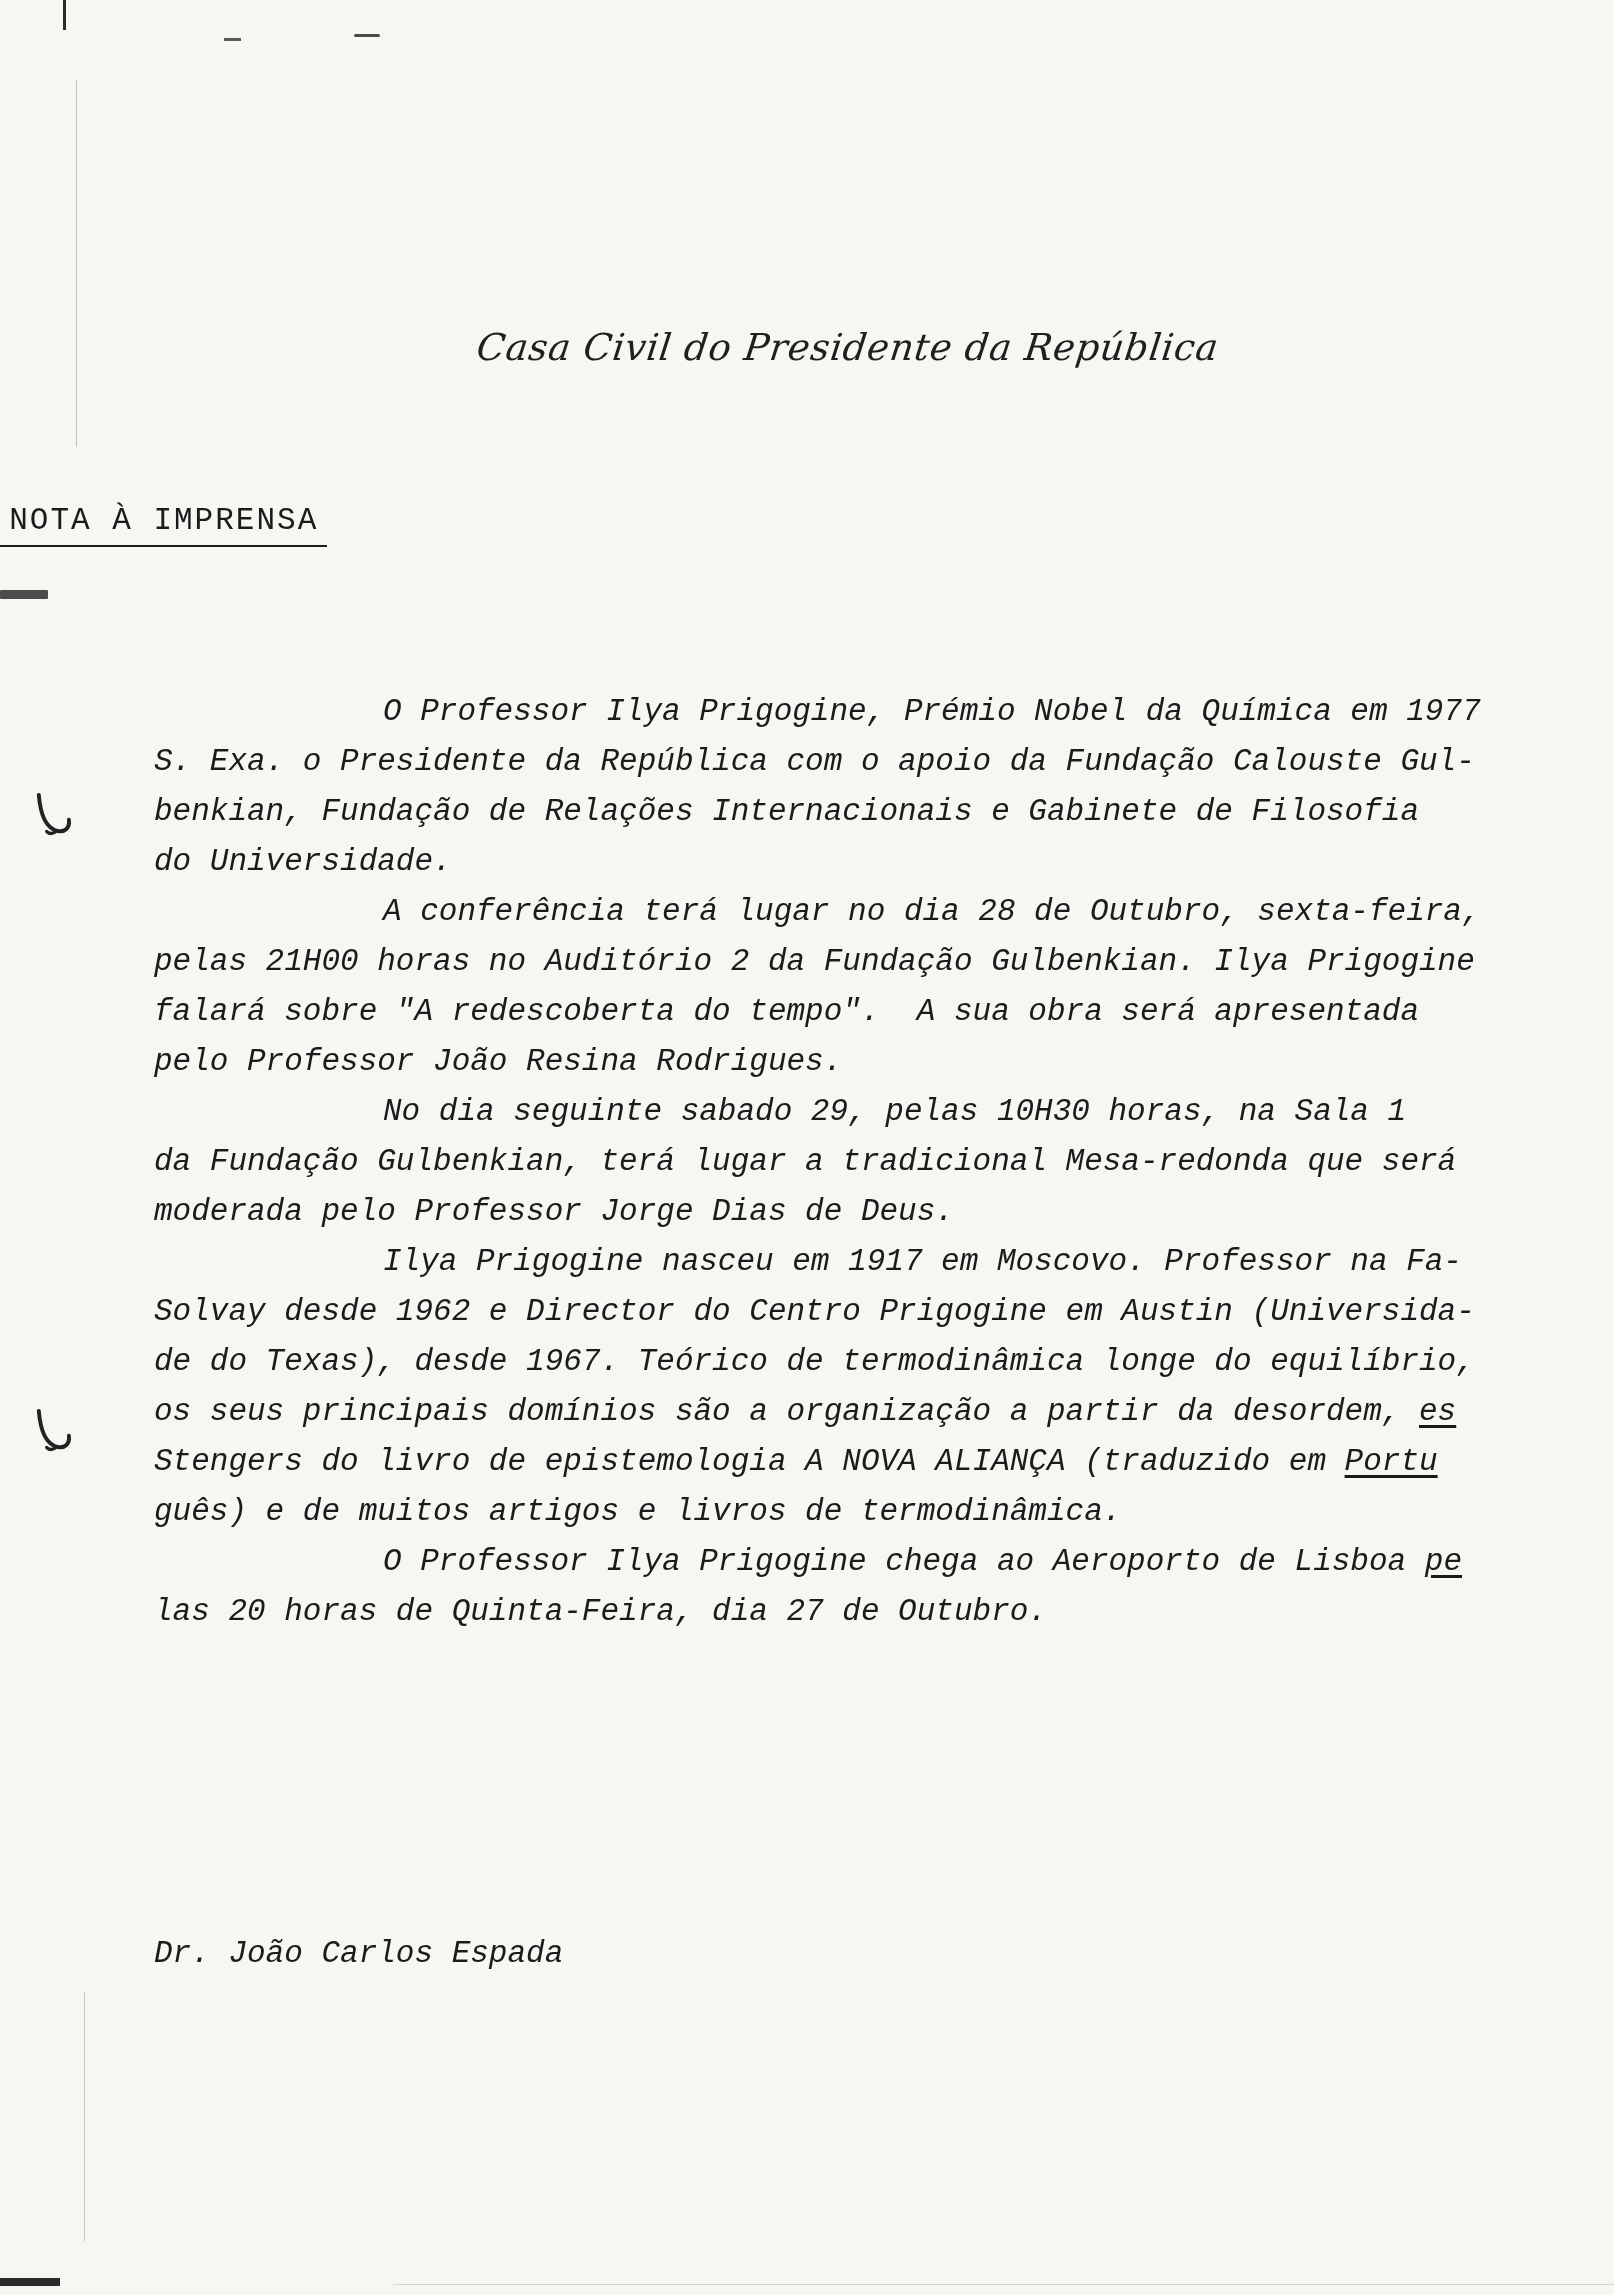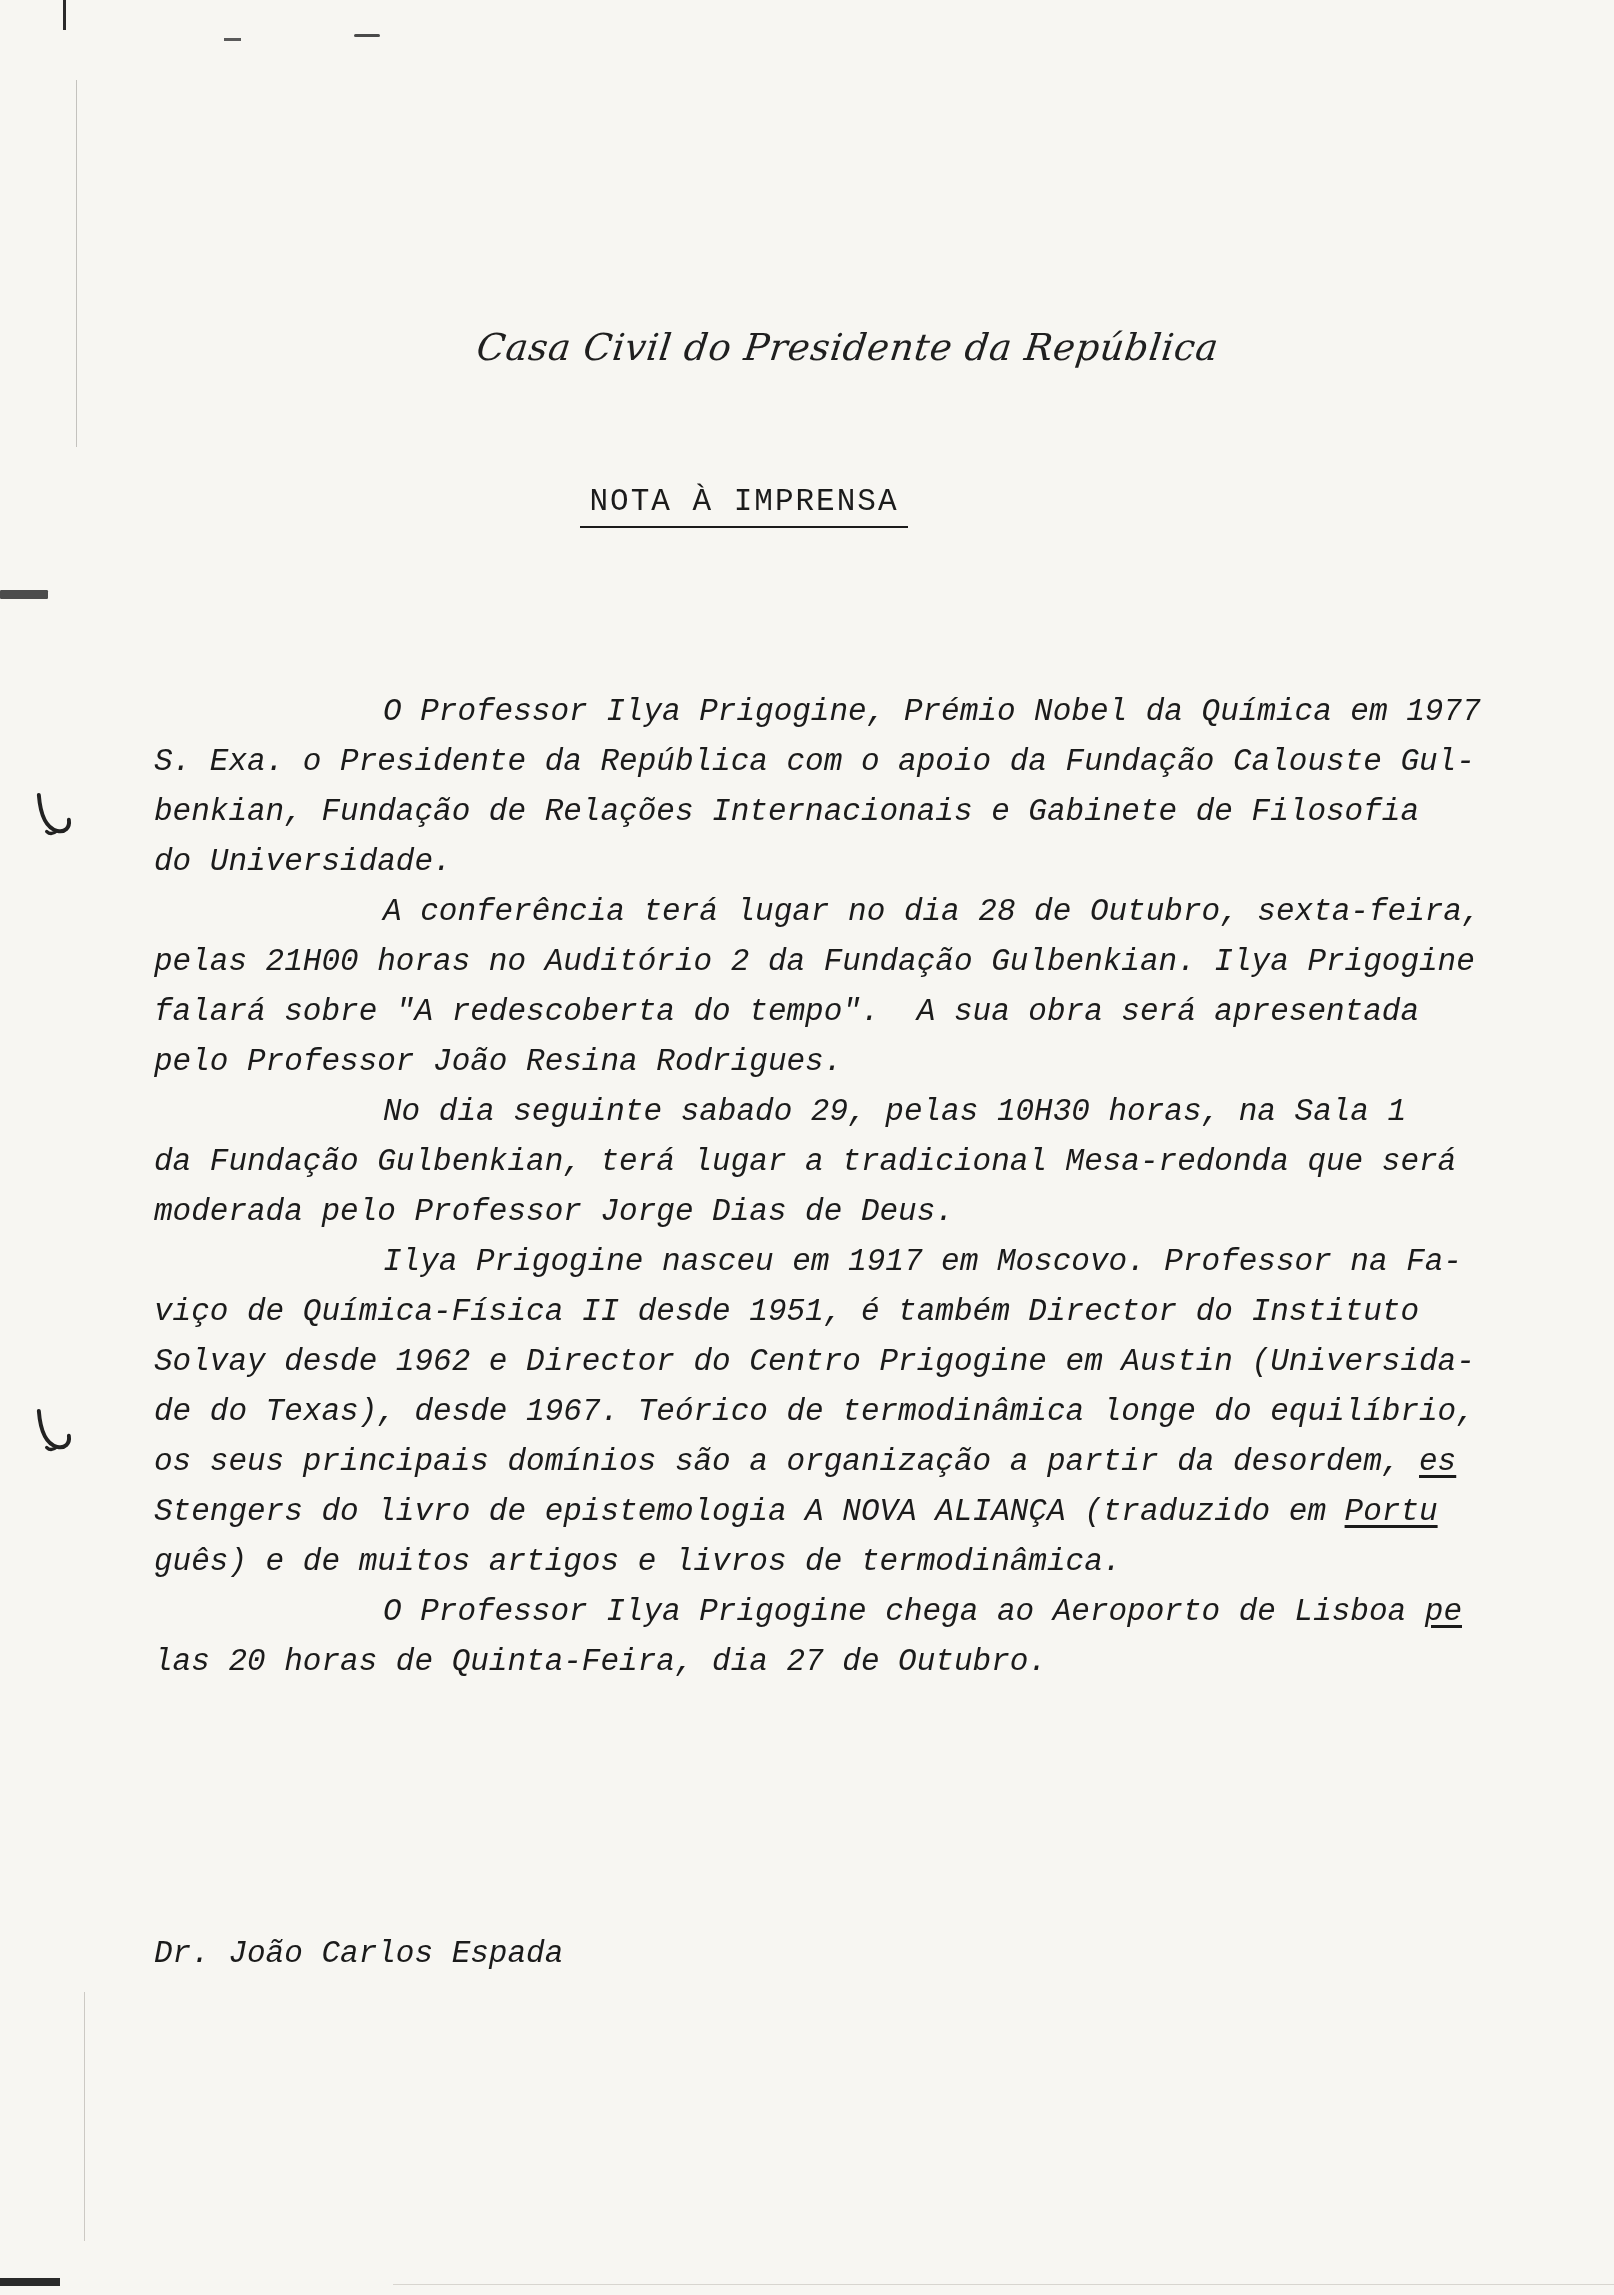--- a/index.html
+++ b/index.html
@@ -17,22 +17,21 @@
     font-family:"DejaVu Serif", serif;
     font-style:italic;
     font-size:37px;
     letter-spacing:0.7px;
     color:#1f1f1f;
     transform:skewX(-7deg);
     white-space:nowrap;
   }
   
   .title-wrap{
-    position:absolute;left:0;top:484px;width:1488px;
-    text-align:center;
+    position:absolute;left:0;top:503px;width:1488px;
   }
   .title{
     display:inline-block;
     font-size:31px;
     letter-spacing:2px;
     border-bottom:2px solid #1b1b1b;
     padding:0 9.2px 6.6px 9.2px;
     white-space:pre;
   }
   
@@ -84,21 +83,20 @@
       <div class="line">benkian, Fundação de Relações Internacionais e Gabinete de Filosofia</div>
       <div class="line">do Universidade.</div>
       <div class="line first">A conferência terá lugar no dia 28 de Outubro, sexta-feira,</div>
       <div class="line">pelas 21H00 horas no Auditório 2 da Fundação Gulbenkian. Ilya Prigogine</div>
       <div class="line">falará sobre "A redescoberta do tempo".  A sua obra será apresentada</div>
       <div class="line">pelo Professor João Resina Rodrigues.</div>
       <div class="line first">No dia seguinte sabado 29, pelas 10H30 horas, na Sala 1</div>
       <div class="line">da Fundação Gulbenkian, terá lugar a tradicional Mesa-redonda que será</div>
       <div class="line">moderada pelo Professor Jorge Dias de Deus.</div>
       <div class="line first">Ilya Prigogine nasceu em 1917 em Moscovo. Professor na Fa-</div>
-      <div class="line">viço de Química-Física II desde 1951, é também Director do Instituto</div>
       <div class="line">Solvay desde 1962 e Director do Centro Prigogine em Austin (Universida-</div>
       <div class="line">de do Texas), desde 1967. Teórico de termodinâmica longe do equilíbrio,</div>
       <div class="line">os seus principais domínios são a organização a partir da desordem, <u>es</u></div>
       <div class="line">Stengers do livro de epistemologia A NOVA ALIANÇA (traduzido em <u>Portu</u></div>
       <div class="line">guês) e de muitos artigos e livros de termodinâmica.</div>
       <div class="line first">O Professor Ilya Prigogine chega ao Aeroporto de Lisboa <u>pe</u></div>
       <div class="line">las 20 horas de Quinta-Feira, dia 27 de Outubro.</div>
     </div>
 
   <div class="closing">

